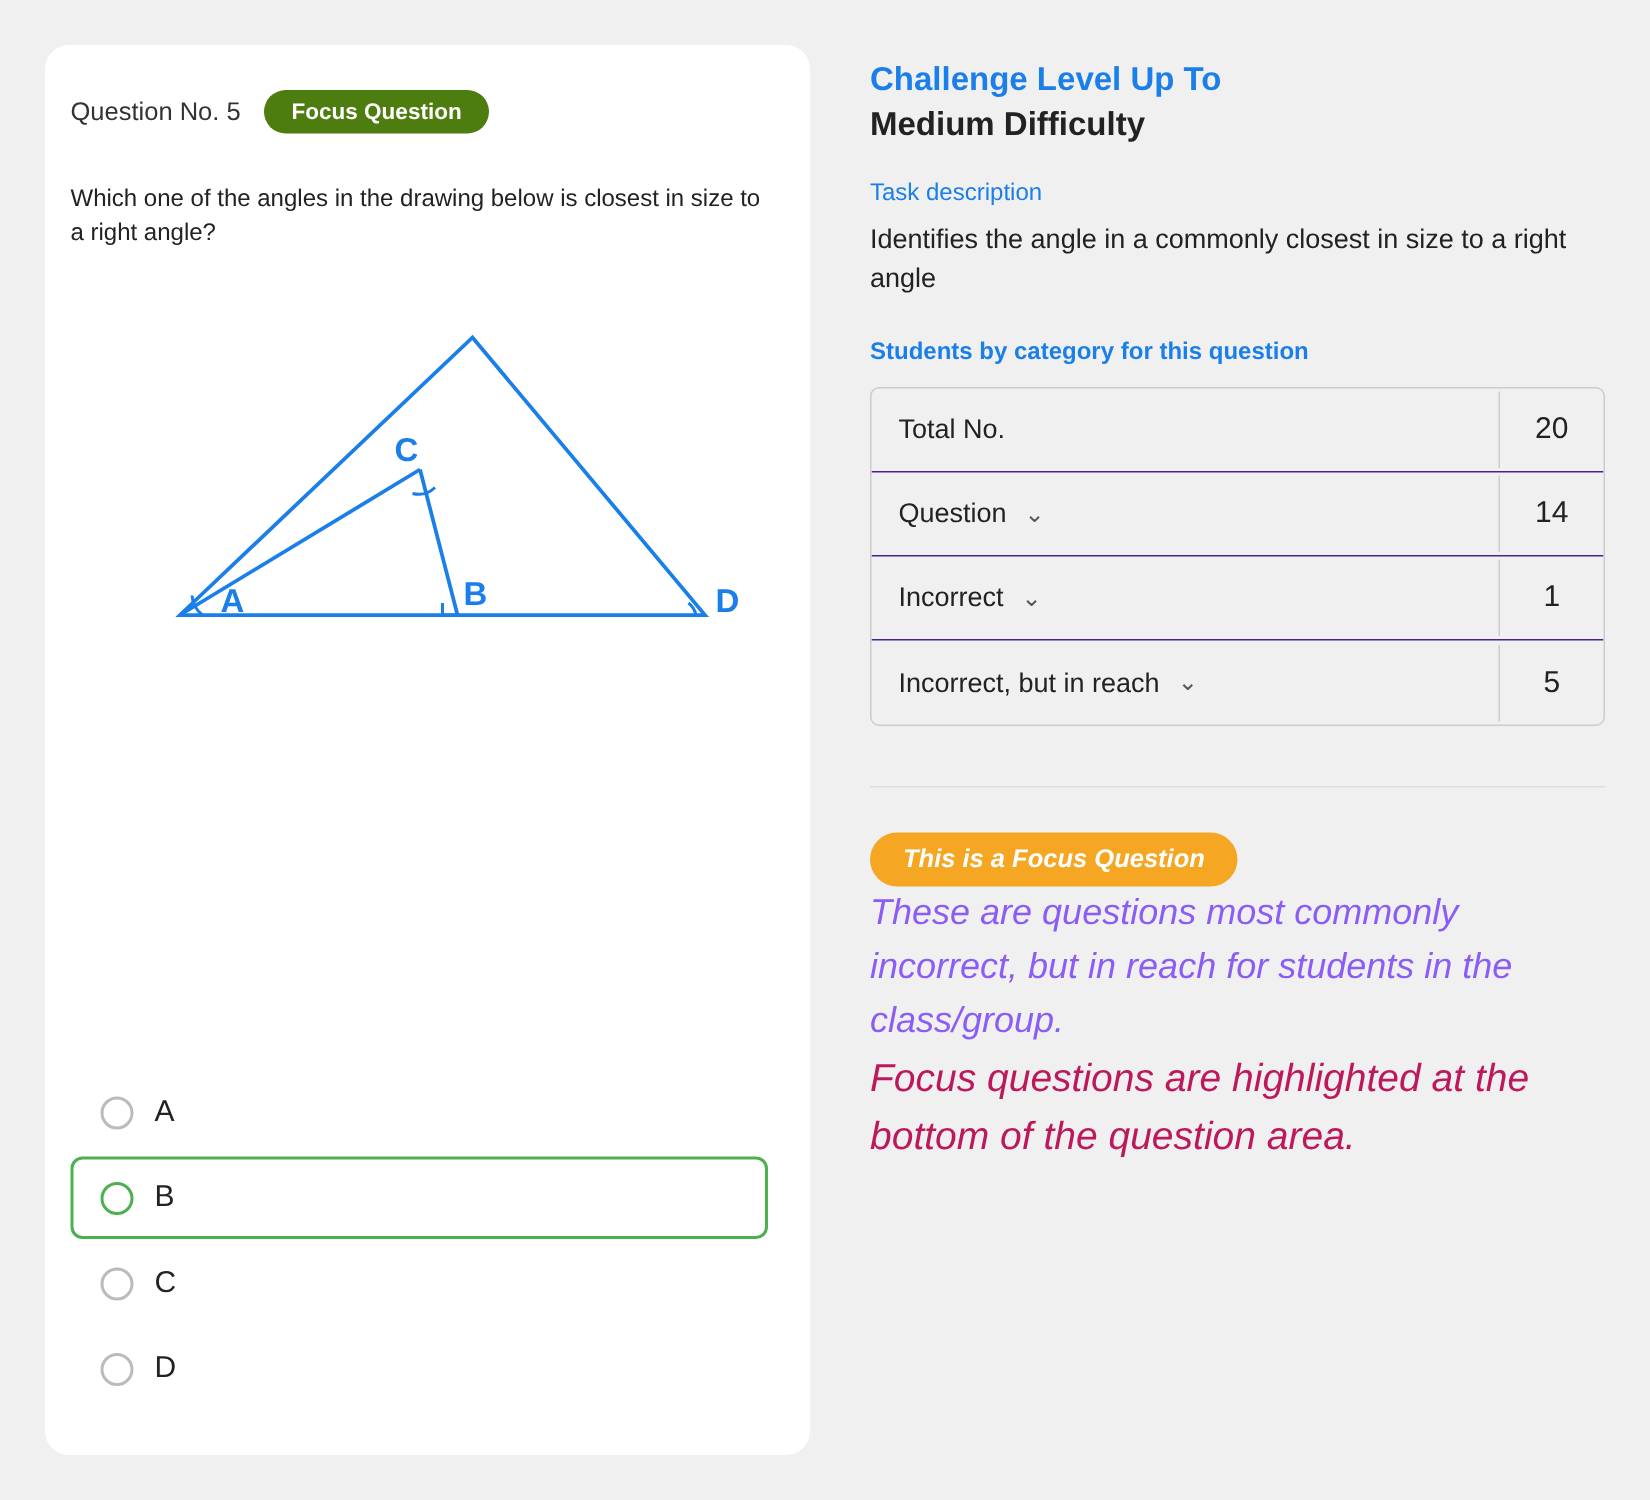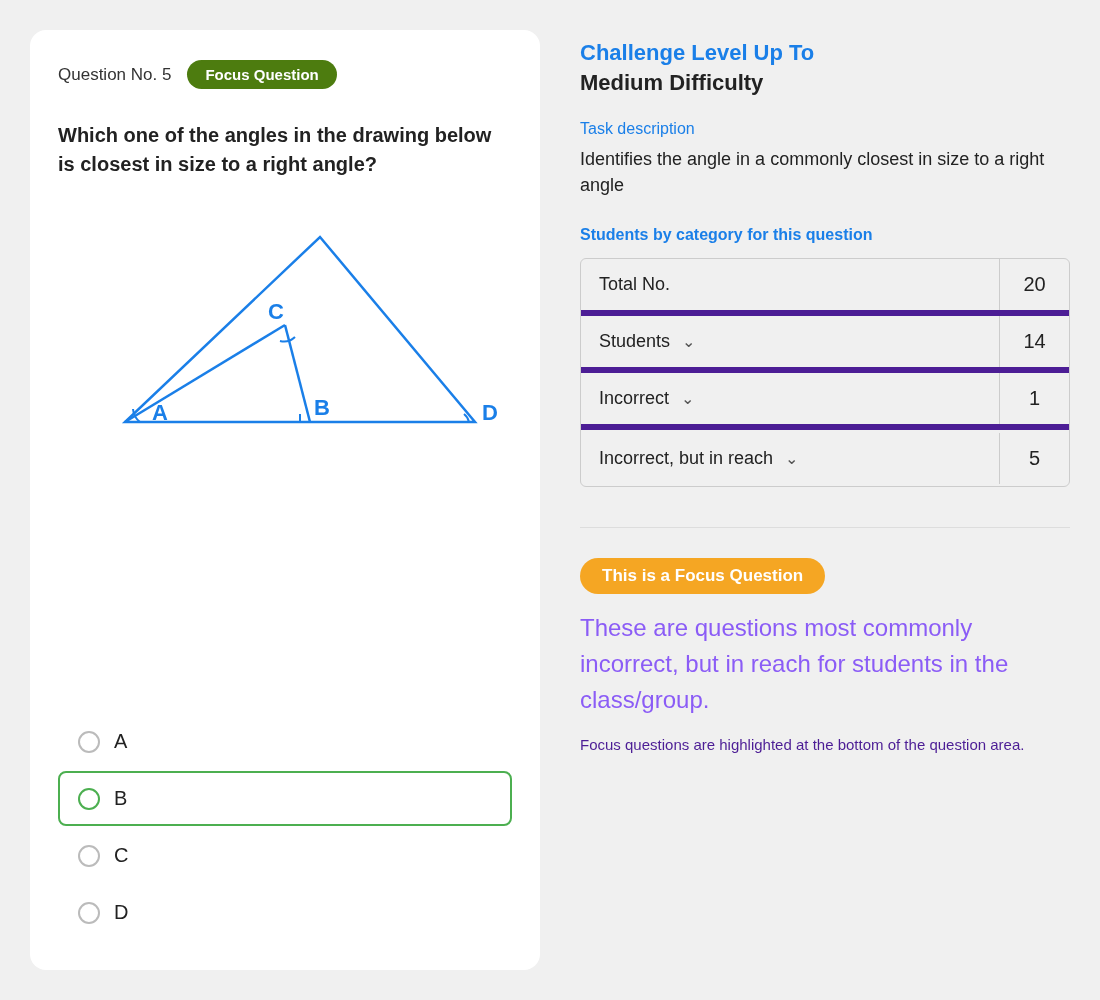--- a/index.html
+++ b/index.html
@@ -16,21 +16,21 @@
     .outer {
       display: flex;
       width: 1040px;
       background: #f0f0f0;
       gap: 0;
     }
     
     .left-panel {
       background: #ffffff;
       border-radius: 16px;
-      padding: 30px 28px 30px 28px;
+      padding: 30px 28px 30px 17px;
       width: 510px;
       min-height: 940px;
       flex-shrink: 0;
       display: flex;
       flex-direction: column;
     }
     .question-header {
       display: flex;
       align-items: center;
       gap: 16px;
@@ -43,25 +43,25 @@
     }
     .focus-badge {
       background: #4d7c0f;
       color: #fff;
       border-radius: 20px;
       padding: 6px 18px;
       font-size: 15px;
       font-weight: 600;
     }
     .question-text {
-      font-size: 20px;
+      font-size: 16px;
       color: #222;
       line-height: 1.45;
       margin-bottom: 28px;
-      font-weight: 700;
+      font-weight: 400;
     }
     .triangle-diagram {
       width: 100%;
       display: flex;
       justify-content: center;
       margin-bottom: 36px;
     }
     .answer-options {
       display: flex;
       flex-direction: column;
@@ -145,21 +145,21 @@
     .stats-table {
       border: 1px solid #ccc;
       border-radius: 6px;
       overflow: hidden;
       width: 100%;
       margin-bottom: 40px;
     }
     .stats-row {
       display: flex;
       align-items: center;
-      border-bottom: 6px solid #4c1d95;
+      border-bottom: 1px solid #4c1d95;
       min-height: 56px;
     }
     .stats-row:last-child {
       border-bottom: none;
     }
     .stats-row-label {
       flex: 1;
       font-size: 18px;
       color: #222;
       padding: 14px 18px;
@@ -182,40 +182,41 @@
     }
     .divider {
       width: 100%;
       height: 1px;
       background: #ddd;
       margin-bottom: 30px;
     }
     .focus-section {
       display: flex;
       flex-direction: column;
-      gap: 16px;
+      gap: 0;
+      font-style: italic;
     }
     .focus-section-badge {
       background: #f5a623;
       color: #fff;
       border-radius: 20px;
       padding: 8px 22px;
       font-size: 17px;
       font-weight: 600;
       display: inline-block;
       width: fit-content;
     }
     .focus-section-text {
       font-size: 24px;
       color: #8b5cf6;
       line-height: 1.5;
     }
     .focus-section-text2 {
-      font-size: 15px;
-      color: #4c1d95;
+      font-size: 26px;
+      color: #be185d;
       line-height: 1.5;
     }
   </style>
 </head>
 <body>
 
 <div class="outer">
 
   <div class="left-panel">
     <div class="question-header">
@@ -274,21 +275,21 @@
     <div class="students-label">Students by category for this question</div>
     <div class="stats-table">
       <div class="stats-row">
         <div class="stats-row-label">
           <span>Total No.</span>
         </div>
         <div class="stats-row-value">20</div>
       </div>
       <div class="stats-row">
         <div class="stats-row-label">
-          <span>Students</span>
+          <span>Question</span>
           <span class="chevron-icon">⌄</span>
         </div>
         <div class="stats-row-value">14</div>
       </div>
       <div class="stats-row">
         <div class="stats-row-label">
           <span>Incorrect</span>
           <span class="chevron-icon">⌄</span>
         </div>
         <div class="stats-row-value">1</div>

